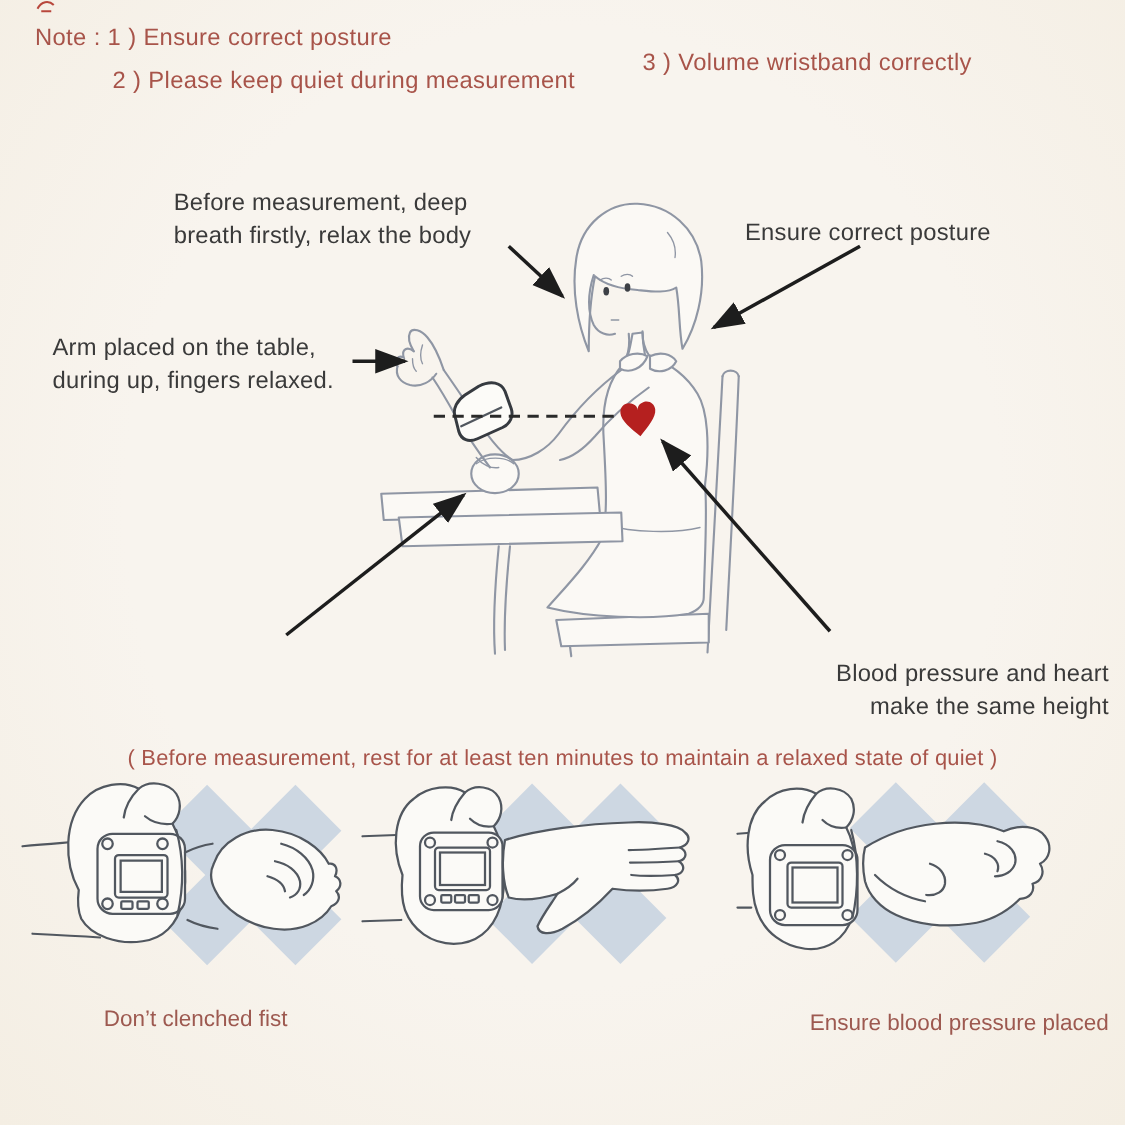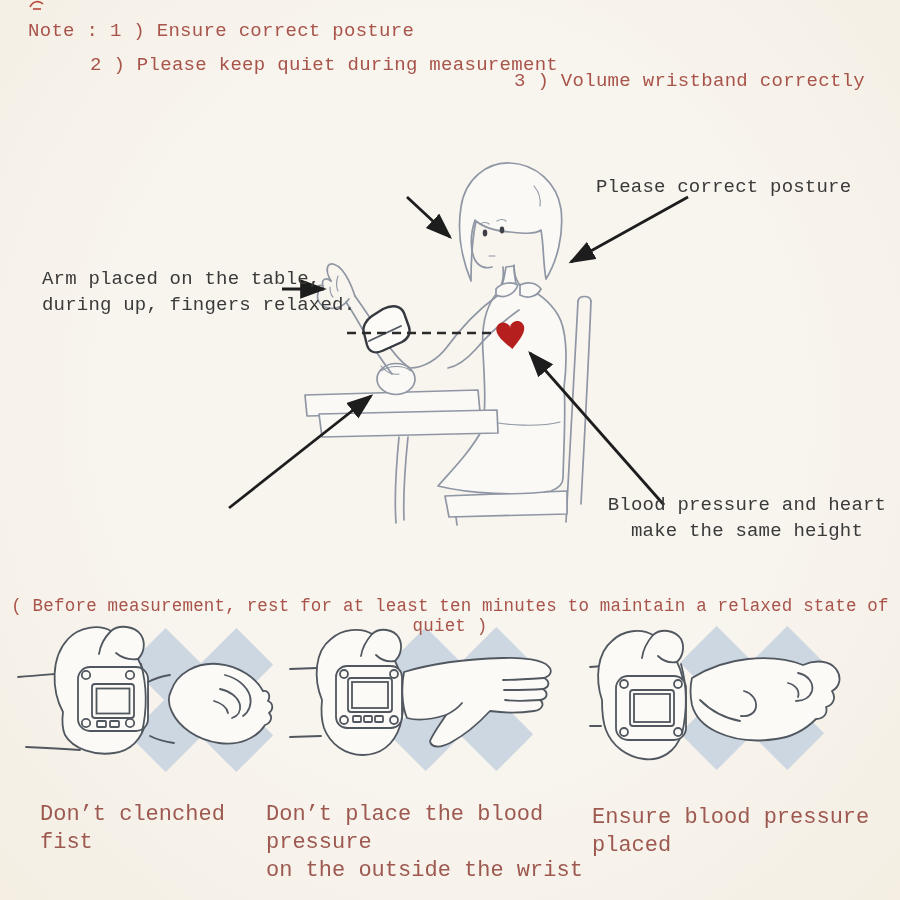--- a/index.html
+++ b/index.html
@@ -8,28 +8,28 @@
     --label-black:#3a3a3a;
     --heart-red:#b5201f;
     --x-mark:#cdd7e2;
     --sketch-line:#8f96a4;
     --device-line:#51575f;
   }
   html,body{margin:0;padding:0;}
   .page{
     position:relative;width:900px;height:900px;overflow:hidden;
     background:radial-gradient(ellipse at 50% 45%, #f8f4ee 55%, #f4eee3 100%);
-    font-family:Liberation Mono, monospace;
+    font-family:Liberation Sans, sans-serif;
   }
   .art{position:absolute;left:0;top:0;width:900px;height:900px;}
   .txt{position:absolute;white-space:pre-line;}
   .note{color:var(--note-red);font-size:19px;letter-spacing:.3px;}
   .label{color:var(--label-black);font-size:19px;line-height:26px;letter-spacing:.2px;}
   .rest{left:0;right:0;top:596px;text-align:center;color:var(--note-red);font-size:17.5px;letter-spacing:.2px;}
-  .caption{color:var(--caption-red);font-size:22px;line-height:28px;text-align:left;}
+  .caption{color:var(--caption-red);font-size:18px;line-height:28px;text-align:right;}
   
   .sketch{stroke:var(--sketch-line);fill:none;stroke-width:1.7;stroke-linecap:round;}
   .sketch-fill{stroke:var(--sketch-line);fill:#fbf9f5;stroke-width:1.7;stroke-linejoin:round;}
   .thin{stroke-width:1.1;}
   .eye{fill:#3d4046;stroke:none;}
   .cuff{fill:#fcfbf8;stroke:#363a40;stroke-width:2.4;stroke-linejoin:round;}
   .dev{stroke:var(--device-line);fill:none;stroke-width:1.8;stroke-linecap:round;}
   .dev-fill{stroke:var(--device-line);fill:#fbfaf7;stroke-width:1.8;stroke-linejoin:round;}
   .x-bar{fill:var(--x-mark);}
   .arrow{stroke:#1d1d1d;stroke-width:2.8;fill:none;}
@@ -207,27 +207,27 @@
       <path class="dev-fill" d="M692,678 C708,668 728,661 748,659 C768,657 788,659 803,665 C816,659 830,661 836,669 C842,677 840,687 832,691 C836,697 834,705 826,707 C828,713 824,719 816,719 C806,729 792,737 776,739 C756,742 734,740 717,732 C704,726 695,716 692,705 C690,695 690,686 692,678 Z"></path>
       <path class="dev thin" d="M798,673 C808,675 814,683 812,691 C810,697 804,701 796,701"></path>
       <path class="dev thin" d="M788,683 C796,685 800,691 798,697"></path>
       <path class="dev thin" d="M744,691 C751,693 757,699 756,707 C755,713 749,717 741,716"></path>
       <path class="dev thin" d="M700,700 C710,710 724,718 740,721"></path>
     </g>
   </svg>
 
   <div class="txt note" style="left:28px;top:20px;">Note : 1 ) Ensure correct posture</div>
   <div class="txt note" style="left:90px;top:54px;">2 ) Please keep quiet during measurement</div>
-  <div class="txt note" style="left:514px;top:70px;">3 ) Volume wristband correctly</div>
-
-  <div class="txt label" style="left:596px;top:174px;">Please correct posture</div>
+  <div class="txt note" style="left:514px;top:40px;">3 ) Volume wristband correctly</div>
+
+  <div class="txt label" style="left:139px;top:150px;">Before measurement, deep
+breath firstly, relax the body</div>
+  <div class="txt label" style="left:596px;top:174px;">Ensure correct posture</div>
   <div class="txt label" style="left:42px;top:266px;">Arm placed on the table,
 during up, fingers relaxed.</div>
-  <div class="txt label" style="left:607px;top:492px;width:280px;text-align:center;">Blood pressure and heart
+  <div class="txt label" style="left:607px;top:527px;width:280px;text-align:right;">Blood pressure and heart
 make the same height</div>
 
   <div class="txt rest">( Before measurement, rest for at least ten minutes to maintain a relaxed state of quiet )</div>
 
   <div class="txt caption" style="left:40px;top:801px;width:190px;">Don’t clenched fist</div>
-  <div class="txt caption" style="left:266px;top:801px;width:330px;">Don’t place the blood pressure
-on the outside the wrist</div>
   <div class="txt caption" style="left:592px;top:804px;width:295px;">Ensure blood pressure placed</div>
 </div>
 
 </body></html>

